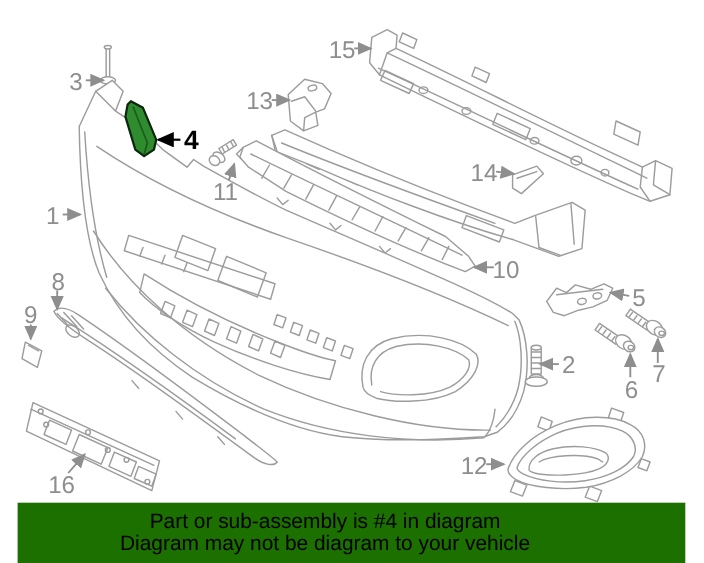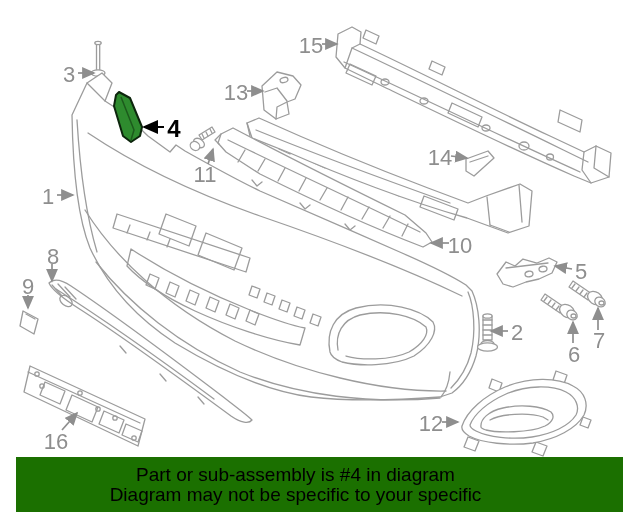--- a/index.html
+++ b/index.html
@@ -235,15 +235,15 @@
     <text class="co" x="431" y="423">12</text>
     <text class="co" x="236" y="92">13</text>
     <text class="co" x="440" y="157">14</text>
     <text class="co" x="311" y="45">15</text>
     <text class="co" x="56" y="441">16</text>
   </g>
 </svg>
 
   <div class="banner">
     <div>Part or sub-assembly is #4 in diagram</div>
-    <div>Diagram may not be specific to your specific</div>
+    <div>Diagram may not be diagram to your vehicle</div>
   </div>
 </div>
 
 </body></html>

